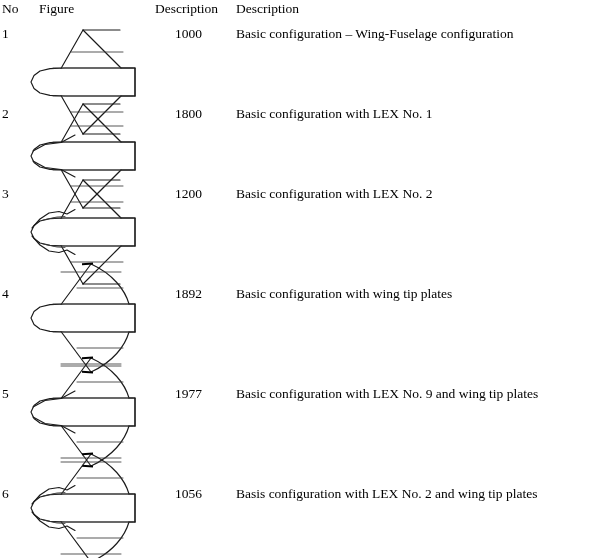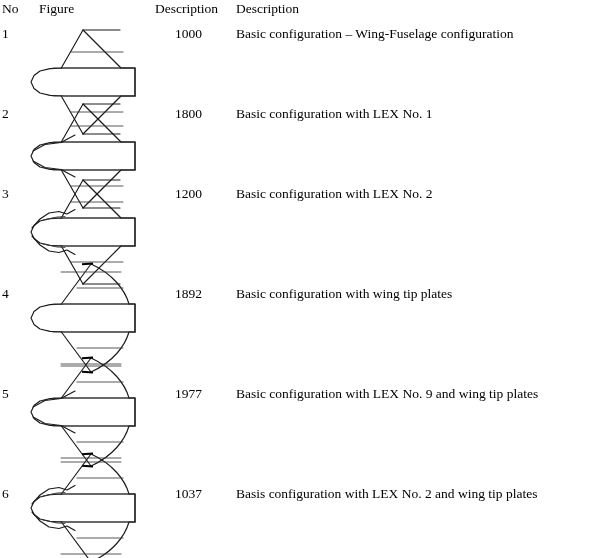--- a/index.html
+++ b/index.html
@@ -264,16 +264,16 @@
           <path class="ac-line-thin" d="M 28.00 42.00 L 108.00 42.00"></path>
         </g>
         <path class="ac-line" d="M 7.00 52.00 L 15.00 43.00 L 24.00 37.00 L 34.00 35.50 L 42.00 38.00 L 50.00 33.50"></path>
         <path class="ac-line" d="M 7.00 60.00 L 15.00 69.00 L 24.00 75.00 L 34.00 76.50 L 42.00 74.00 L 50.00 78.50"></path>
         <path class="ac-line-thin" d="M 18.00 44.00 L 32.00 41.00 L 40.00 40.50"></path>
         <path class="ac-line-thin" d="M 18.00 68.00 L 32.00 71.00 L 40.00 71.50"></path>
       </svg>
     </div>
     <div class="row" style="top: 486px;">
       <div class="row-no">6</div>
-      <div class="row-den">1037</div>
+      <div class="row-den">1056</div>
       <div class="row-desc">Basis configuration with LEX No. 2 and wing tip plates</div>
     </div>
   </div>
 
 </body></html>

